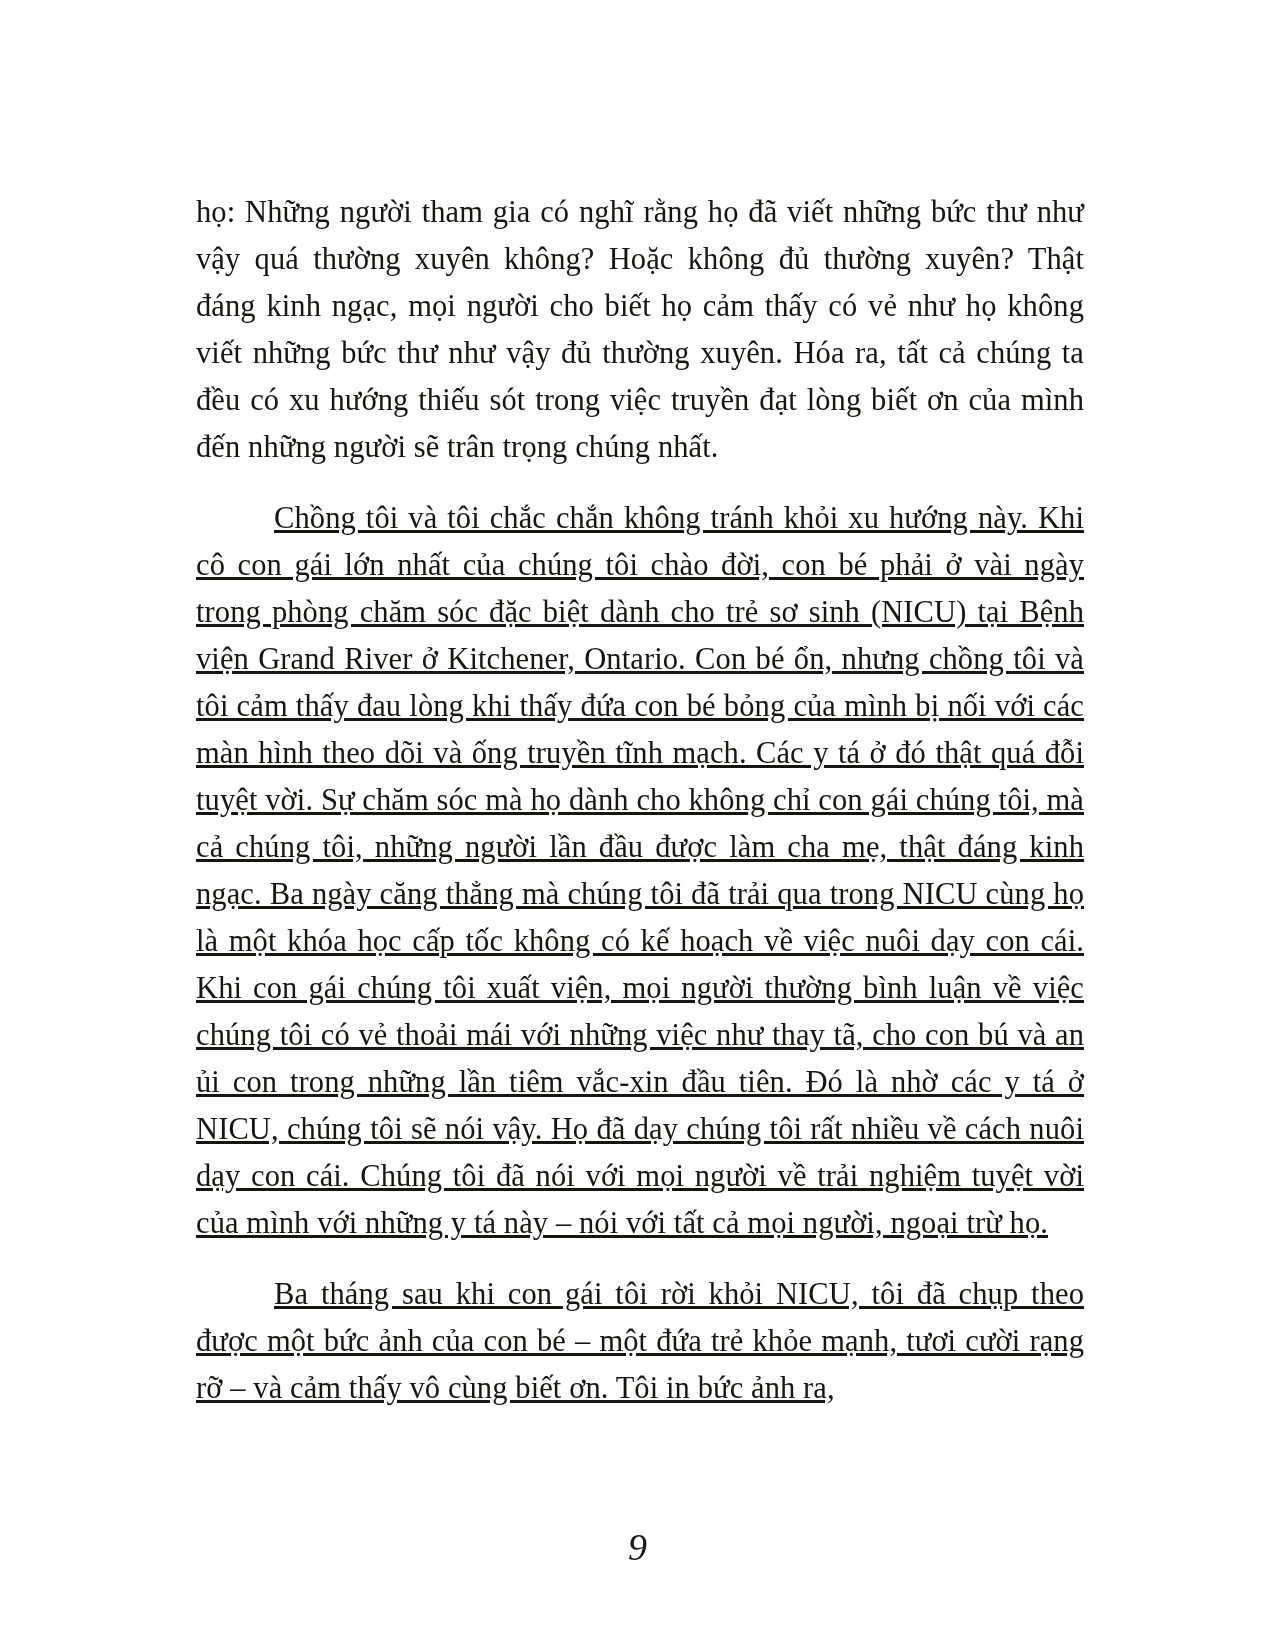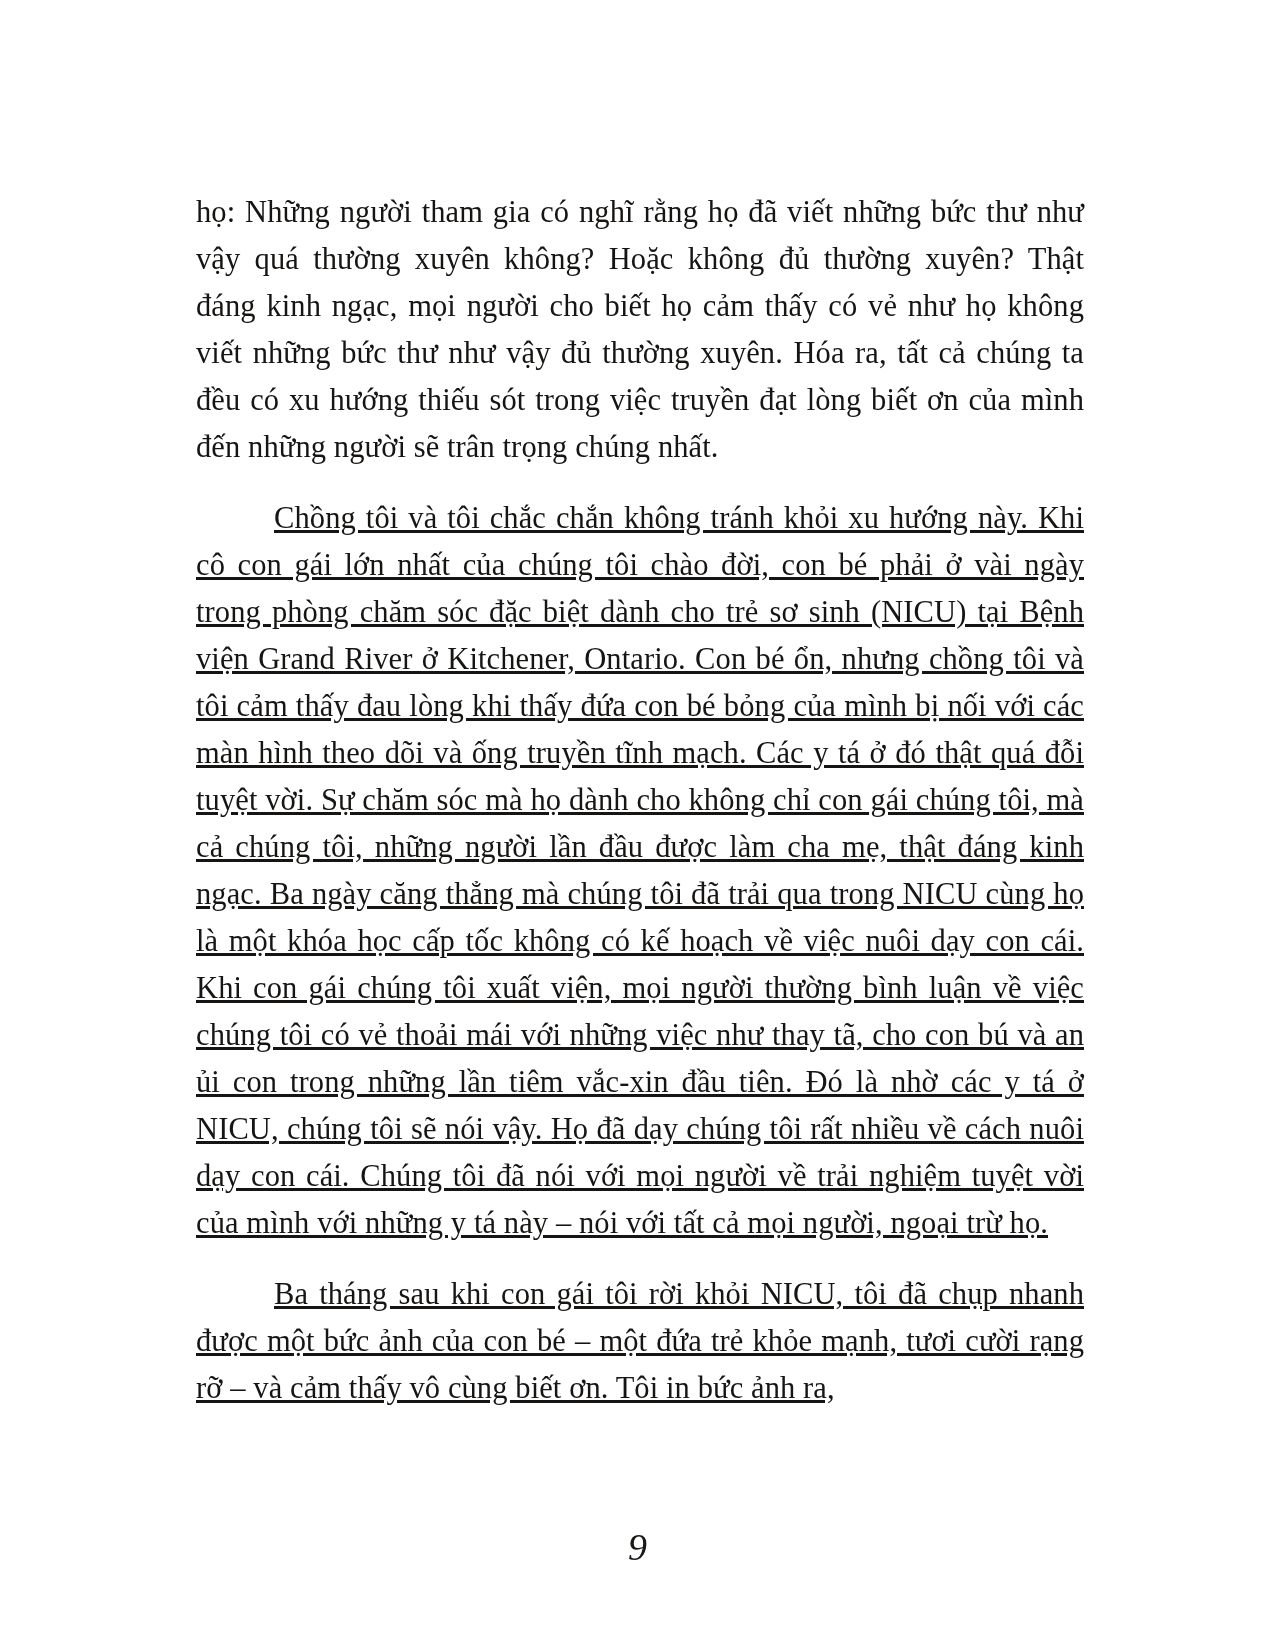--- a/index.html
+++ b/index.html
@@ -49,16 +49,16 @@
     color: #1b1916;
   }
 </style>
 </head>
 <body>
 
 <main class="page">
   <div class="text-block">
     <p class="para continuation">họ: Những người tham gia có nghĩ rằng họ đã viết những bức thư như vậy quá thường xuyên không? Hoặc không đủ thường xuyên? Thật đáng kinh ngạc, mọi người cho biết họ cảm thấy có vẻ như họ không viết những bức thư như vậy đủ thường xuyên. Hóa ra, tất cả chúng ta đều có xu hướng thiếu sót trong việc truyền đạt lòng biết ơn của mình đến những người sẽ trân trọng chúng nhất.</p>
     <p class="para indented">Chồng tôi và tôi chắc chắn không tránh khỏi xu hướng này. Khi cô con gái lớn nhất của chúng tôi chào đời, con bé phải ở vài ngày trong phòng chăm sóc đặc biệt dành cho trẻ sơ sinh (NICU) tại Bệnh viện Grand River ở Kitchener, Ontario. Con bé ổn, nhưng chồng tôi và tôi cảm thấy đau lòng khi thấy đứa con bé bỏng của mình bị nối với các màn hình theo dõi và ống truyền tĩnh mạch. Các y tá ở đó thật quá đỗi tuyệt vời. Sự chăm sóc mà họ dành cho không chỉ con gái chúng tôi, mà cả chúng tôi, những người lần đầu được làm cha mẹ, thật đáng kinh ngạc. Ba ngày căng thẳng mà chúng tôi đã trải qua trong NICU cùng họ là một khóa học cấp tốc không có kế hoạch về việc nuôi dạy con cái. Khi con gái chúng tôi xuất viện, mọi người thường bình luận về việc chúng tôi có vẻ thoải mái với những việc như thay tã, cho con bú và an ủi con trong những lần tiêm vắc-xin đầu tiên. Đó là nhờ các y tá ở NICU, chúng tôi sẽ nói vậy. Họ đã dạy chúng tôi rất nhiều về cách nuôi dạy con cái. Chúng tôi đã nói với mọi người về trải nghiệm tuyệt vời của mình với những y tá này – nói với tất cả mọi người, ngoại trừ họ.</p>
-    <p class="para indented">Ba tháng sau khi con gái tôi rời khỏi NICU, tôi đã chụp nhanh được một bức ảnh của con bé – một đứa trẻ khỏe mạnh, tươi cười rạng rỡ – và cảm thấy vô cùng biết ơn. Tôi in bức ảnh ra,</p>
+    <p class="para indented">Ba tháng sau khi con gái tôi rời khỏi NICU, tôi đã chụp theo được một bức ảnh của con bé – một đứa trẻ khỏe mạnh, tươi cười rạng rỡ – và cảm thấy vô cùng biết ơn. Tôi in bức ảnh ra,</p>
   </div>
   <div class="folio">9</div>
 </main>
 
 </body></html>

